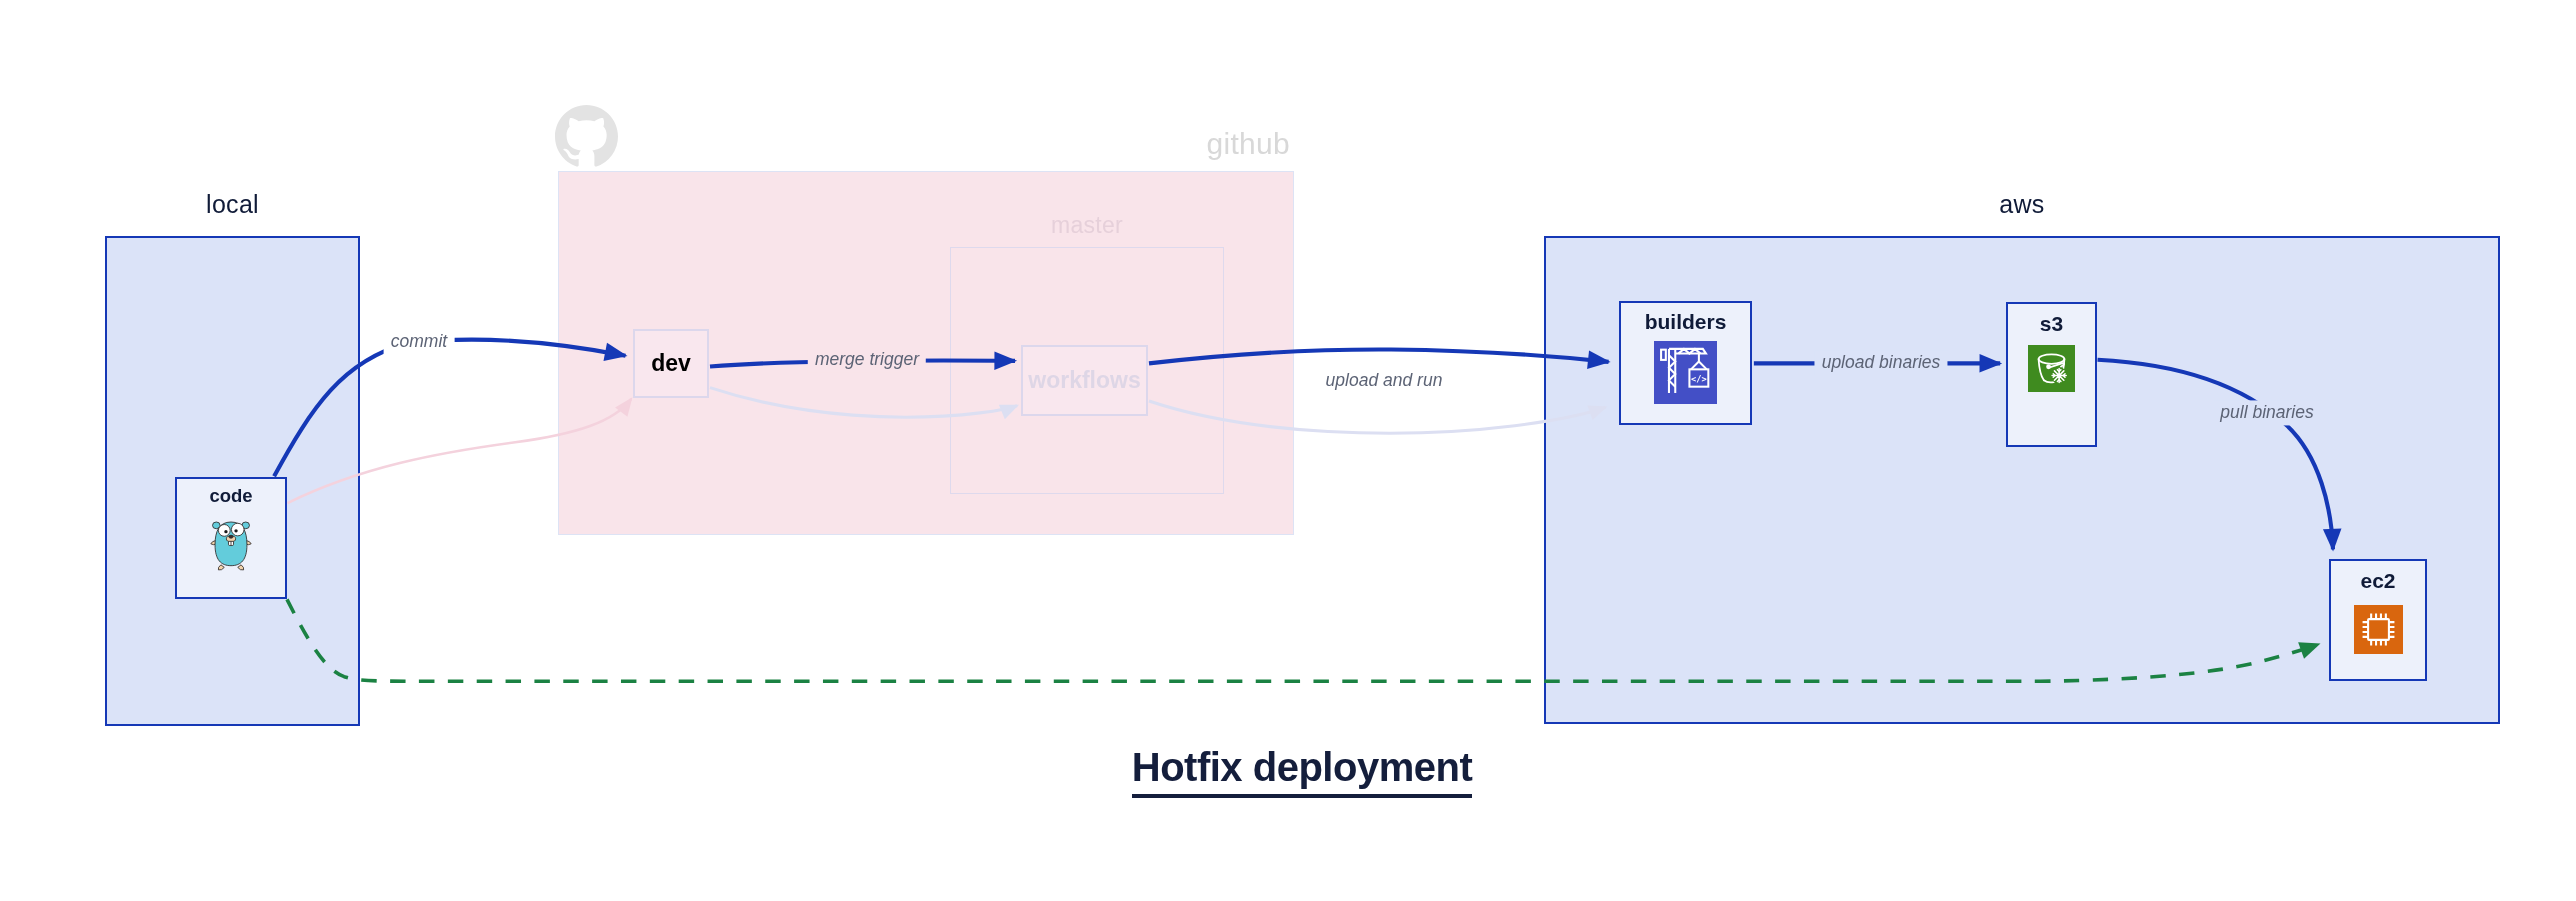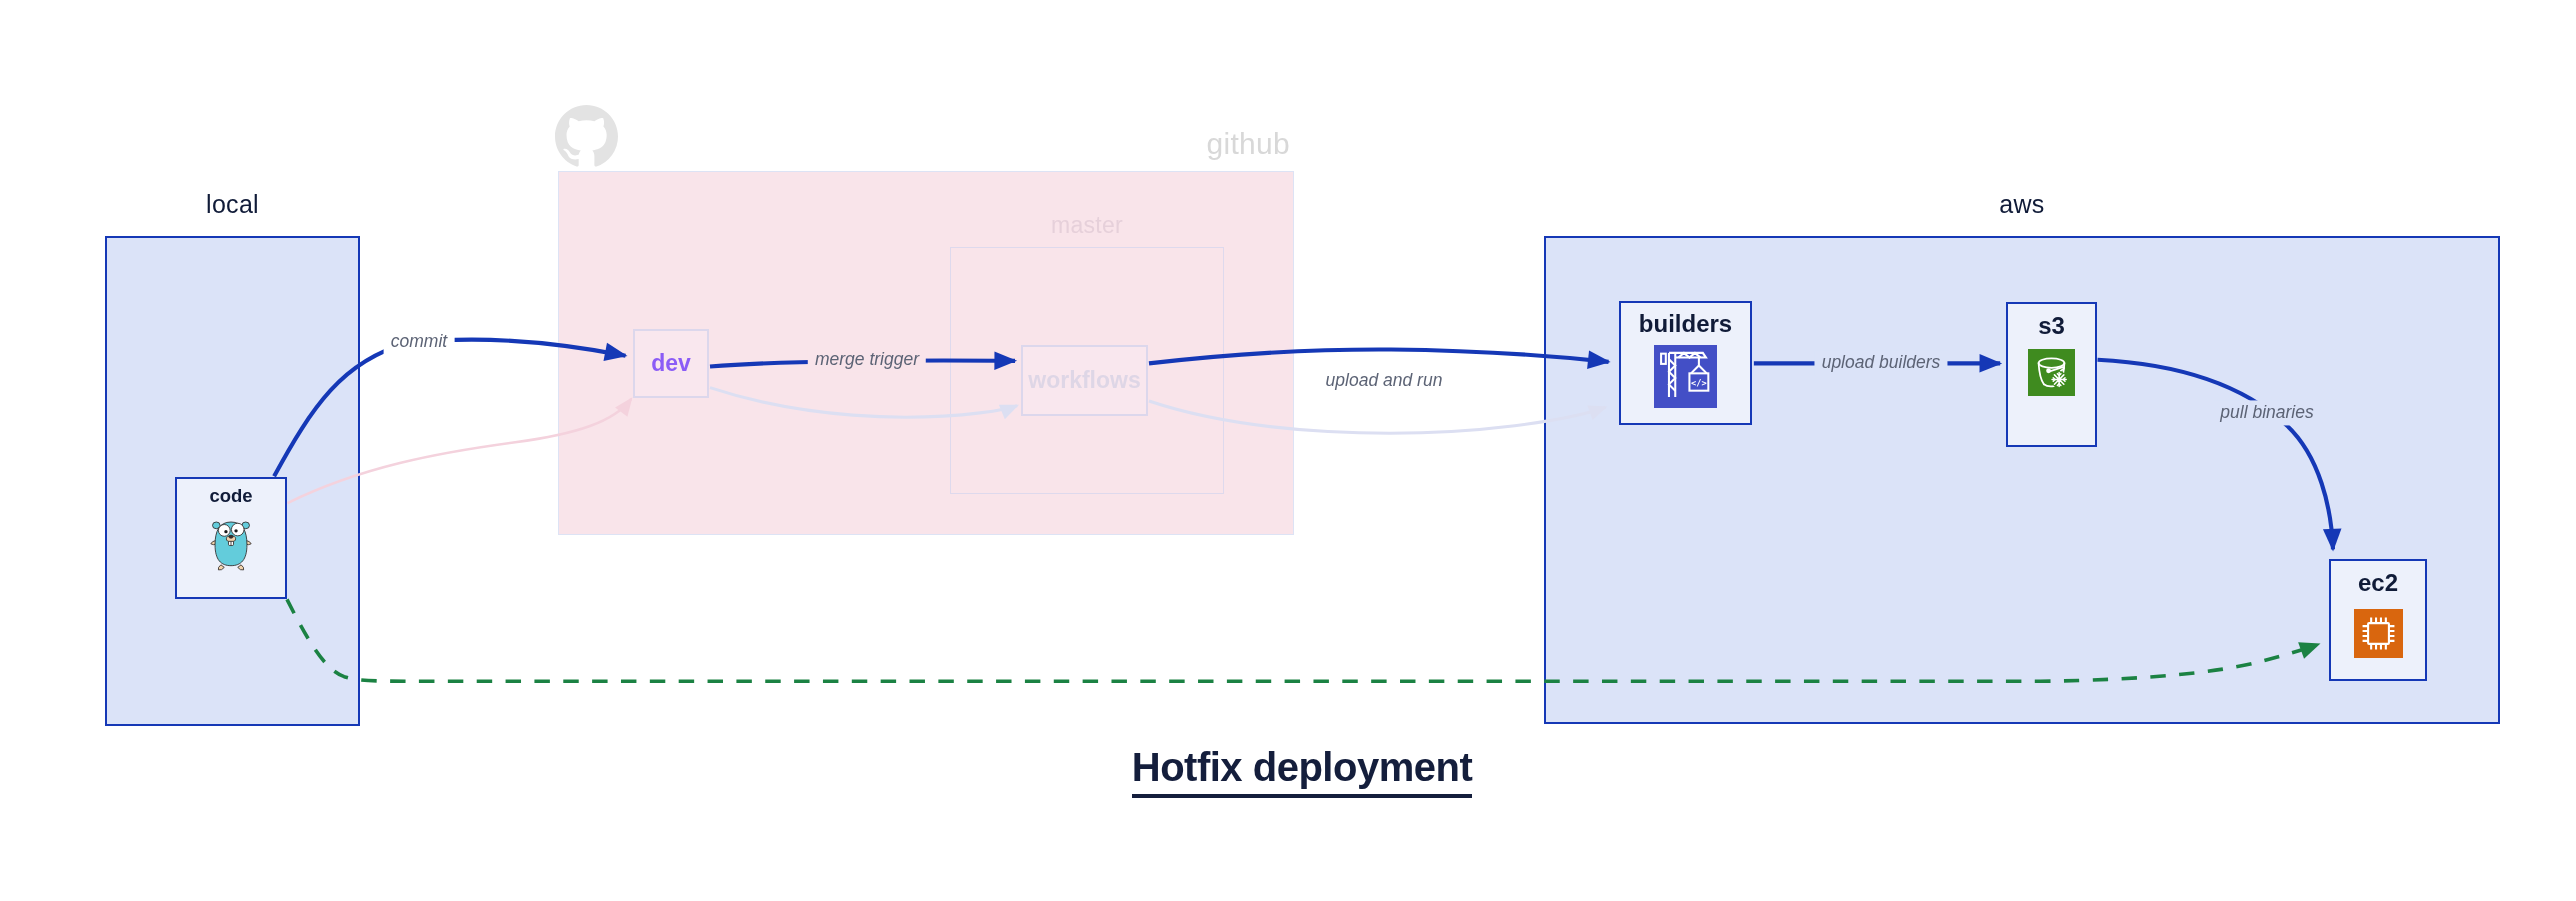--- a/index.html
+++ b/index.html
@@ -18,25 +18,25 @@
   .region-label.aws{left:1544px;top:190px;width:956px;}
   .region-label.github{left:1032px;top:127px;width:258px;text-align:right;font-size:30px;color:#d8d8d8;font-weight:500;}
   .region-label.master{left:950px;top:212px;width:274px;font-size:23px;color:#e6d0da;font-weight:500;}
   
   .node{position:absolute;box-sizing:border-box;display:flex;flex-direction:column;align-items:center;z-index:4;}
   .node.solid{background:#edf1fb;border:2.6px solid #1538b6;}
   .node.code{left:175px;top:477px;width:112px;height:122px;padding-top:6.2px;gap:7px;}
   .node.builders{left:1619px;top:301px;width:133px;height:124px;padding-top:7.2px;gap:7.2px;}
   .node.s3{left:2006px;top:302px;width:91px;height:145px;padding-top:8.2px;gap:9.3px;}
   .node.ec2{left:2329px;top:559px;width:98px;height:122px;padding-top:8.2px;gap:12px;}
-  .node-label{font-size:24px;font-weight:700;color:#101b38;}
+  .node-label{font-size:21px;font-weight:700;color:#101b38;}
   .node.faded{background:#f9e7ee;border:2.1px solid #dcd7ec;justify-content:center;z-index:1;}
   .node.dev{left:633px;top:329px;width:76px;height:69px;}
   .node.workflows{left:1021px;top:345px;width:127px;height:71px;}
-  .faded-label{font-size:23px;font-weight:700;color:#8b5cf6;}
+  .faded-label{font-size:23px;font-weight:700;color:#000000;}
   
   .edge-label{position:absolute;transform:translate(-50%,-50%);font-size:17.5px;font-style:italic;font-weight:500;
     color:#5c6375;padding:2.1px 7.2px;white-space:nowrap;z-index:6;}
   .edge-label.on-white{background:#ffffff;}
   .edge-label.on-pink{background:#f9e4ea;}
   .edge-label.on-blue{background:#dbe3f8;}
   .edge-label.commit{left:419px;top:342px;}
   .edge-label.merge{left:867px;top:360px;}
   .edge-label.uploadrun{left:1384px;top:349px;margin-top:32px;}
   .edge-label.uploadbin{left:1881px;top:363px;}
@@ -175,21 +175,21 @@
         <path d="M28 57 V66 M36 57 V66 M44 57 V66 M52 57 V66"></path>
         <path d="M23 28 H14 M23 36 H14 M23 44 H14 M23 52 H14"></path>
         <path d="M57 28 H66 M57 36 H66 M57 44 H66 M57 52 H66"></path>
       </g>
     </svg>
   </div>
 
   <div class="edge-label on-white commit">commit</div>
   <div class="edge-label on-pink merge">merge trigger</div>
   <div class="edge-label on-white uploadrun">upload and run</div>
-  <div class="edge-label on-blue uploadbin">upload builders</div>
+  <div class="edge-label on-blue uploadbin">upload binaries</div>
   <div class="edge-label on-blue pullbin">pull binaries</div>
 
   <div class="title-wrap">
     <span class="title-text">Hotfix deployment</span>
   </div>
 
 </div>
 
 
 </body></html>

